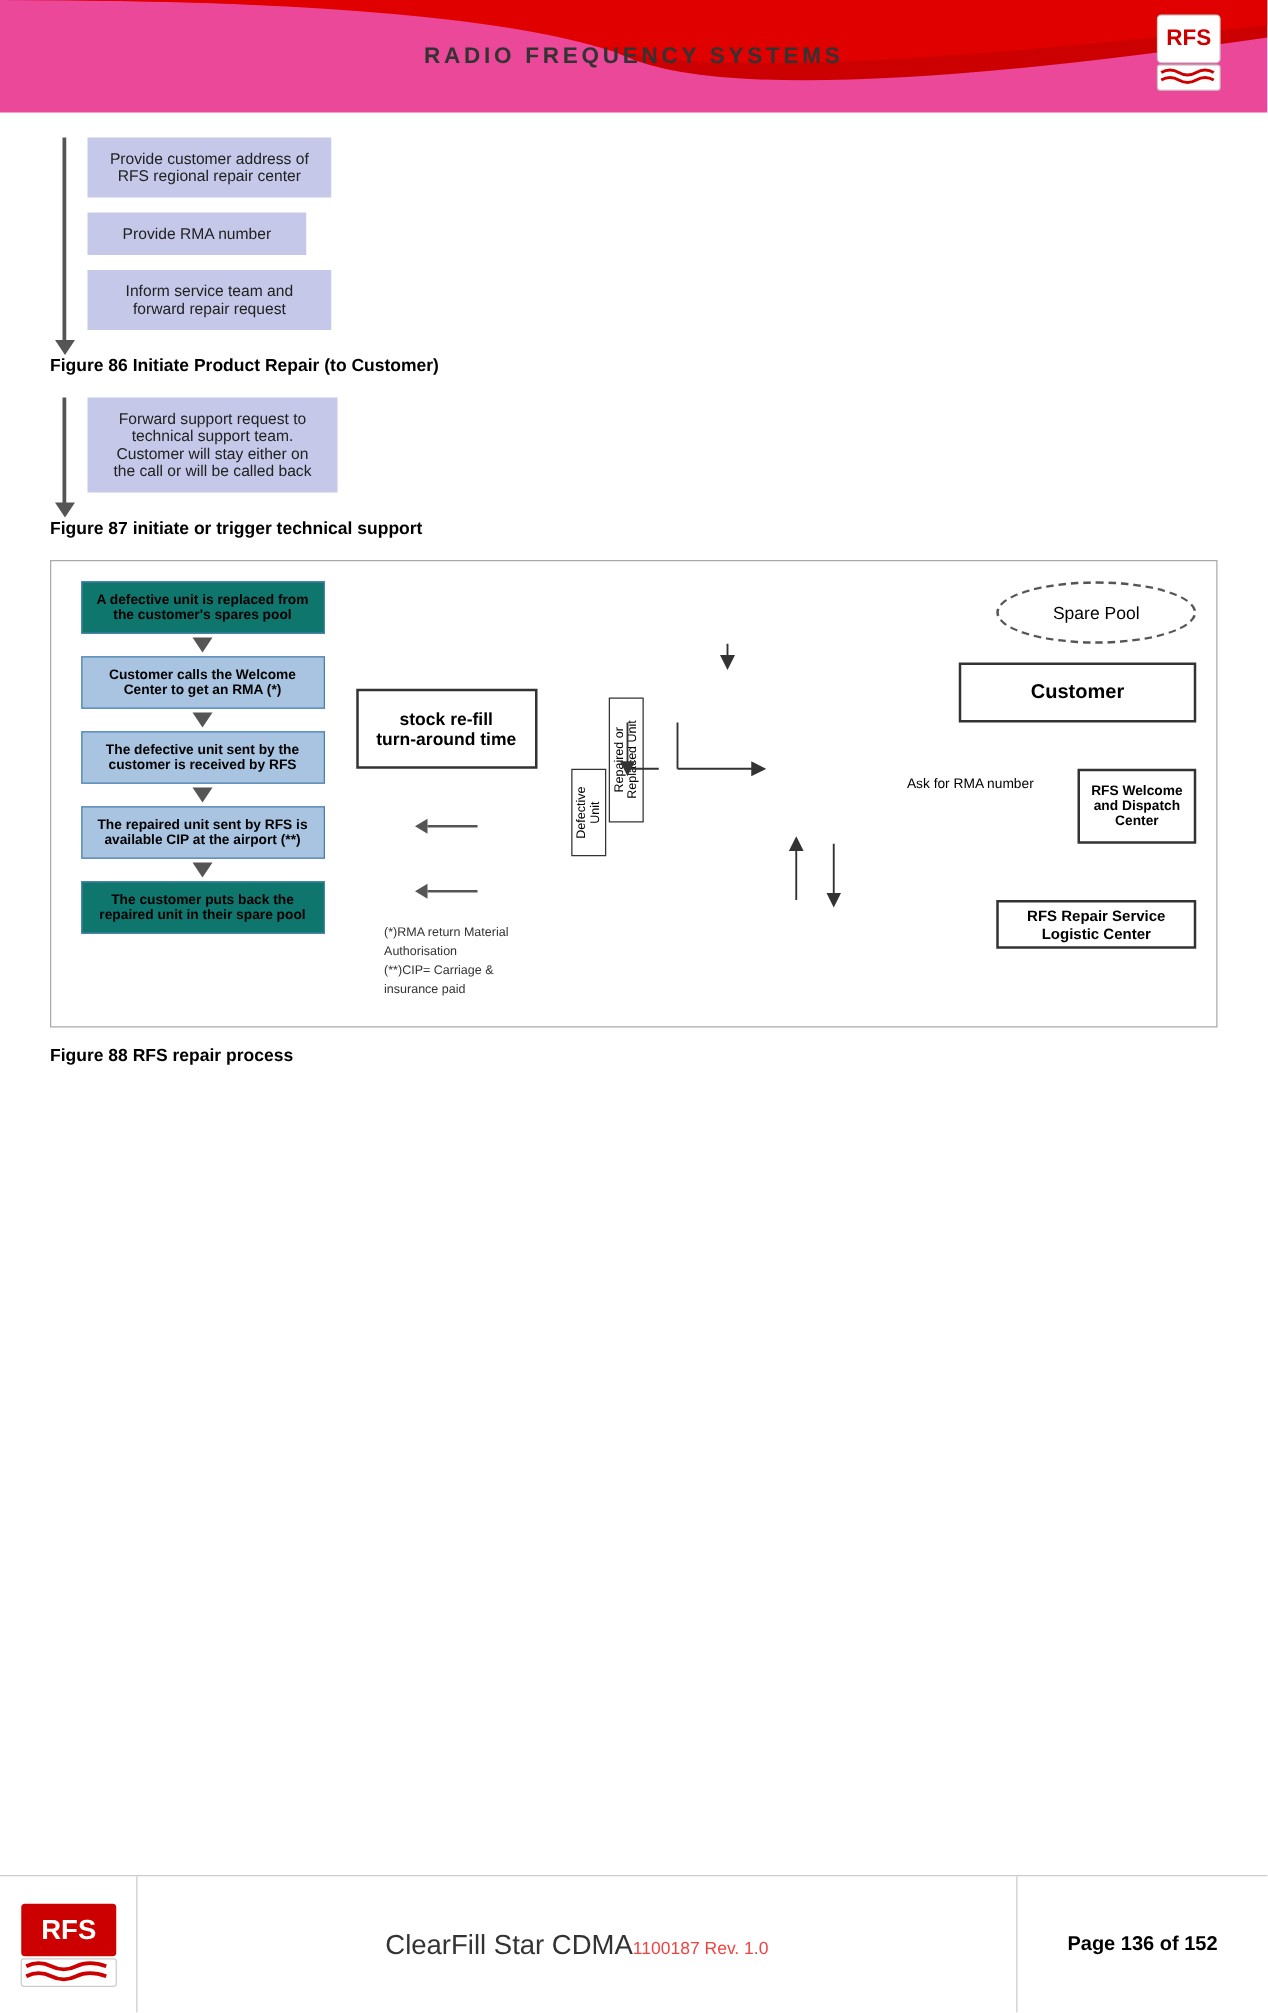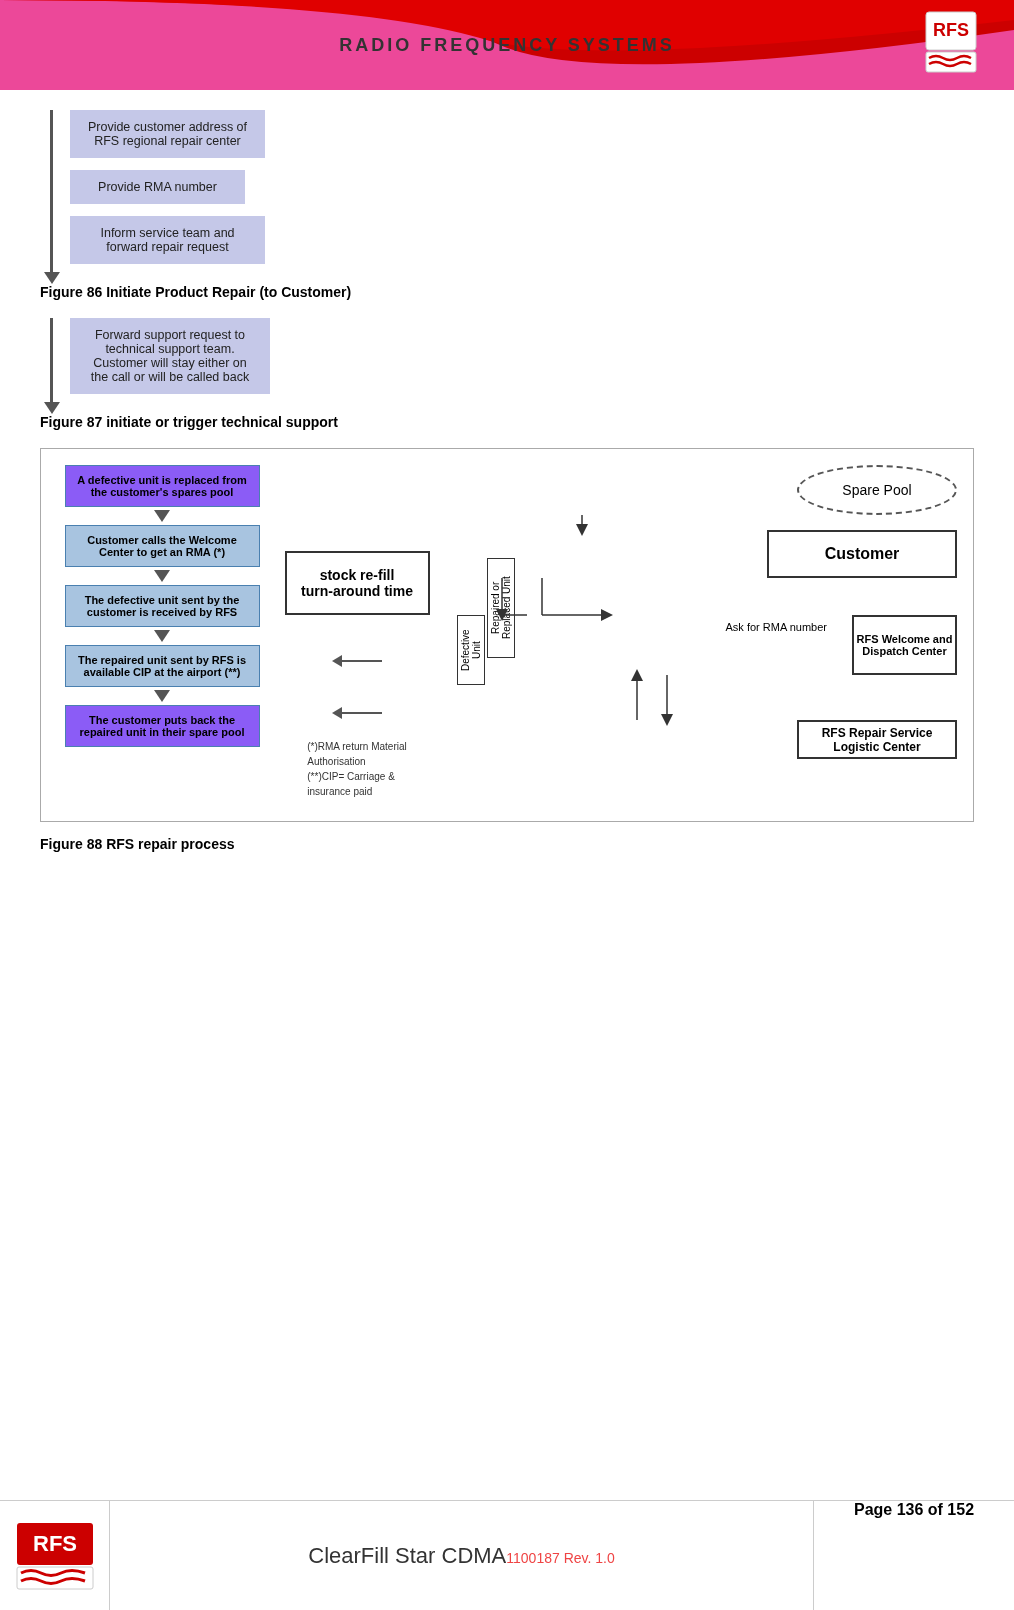--- a/index.html
+++ b/index.html
@@ -107,21 +107,21 @@
 
     
     .left-flow {
       display: flex;
       flex-direction: column;
       align-items: center;
       width: 210px;
       flex-shrink: 0;
     }
     .process-box {
-      background: #8b5cf6;
+      background: #0f766e;
       color: #000;
       font-size: 11px;
       font-weight: bold;
       text-align: center;
       padding: 8px 10px;
       width: 195px;
       border: 1px solid #4a80b0;
     }
     .process-box.light {
       background: #a8c4e0;
@@ -190,21 +190,21 @@
       align-items: center;
       justify-content: center;
       font-size: 16px;
       font-weight: bold;
       position: absolute;
       top: 65px;
       right: 0;
     }
     .rfs-welcome-box {
       border: 2px solid #333;
-      width: 105px;
+      width: 95px;
       height: 60px;
       display: flex;
       align-items: center;
       justify-content: center;
       font-size: 11px;
       font-weight: bold;
       text-align: center;
       position: absolute;
       top: 150px;
       right: 0;
@@ -274,21 +274,21 @@
       color: #333;
     }
     .footer-subtitle {
       font-size: 14px;
       color: #ef4444;
       margin-top: 4px;
     }
     .footer-page-cell {
       width: 200px;
       display: flex;
-      align-items: flex-start;
+      align-items: center;
       justify-content: center;
     }
     .footer-page {
       font-size: 16px;
       font-weight: bold;
     }
     .h-arrow-line {
       height: 2px;
       background: #555;
     }

